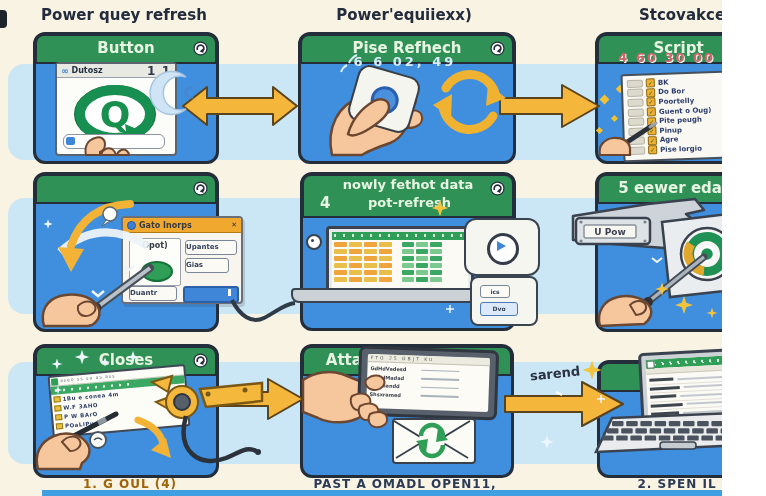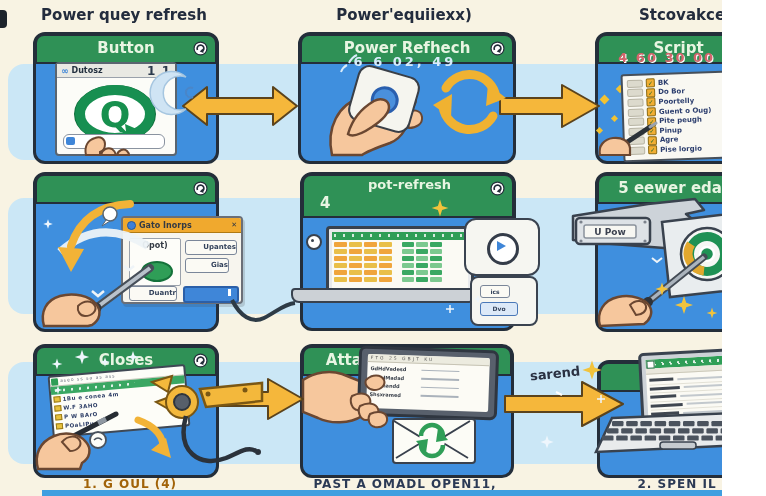--- a/index.html
+++ b/index.html
@@ -37,21 +37,21 @@
 .diamond{position:absolute;background:#f2c232;transform:rotate(45deg);z-index:6}
 
 #dlg{left:121px;top:216px;width:118px;height:84px;background:#f7f5ee;border:2px solid #6a6f78;border-radius:4px;box-shadow:2px 3px 0 rgba(60,60,60,.18);z-index:7}
 #dlghead{height:14px;background:#f0a92e;border-bottom:1.5px solid #b07a14;display:flex;align-items:center;padding:0 4px;border-radius:2px 2px 0 0}
 #dlghead .dot{width:7px;height:7px;border-radius:50%;background:#3d7fd8;border:1px solid #26589c;margin-right:3px}
 #dlghead .t{font-size:8px;font-weight:bold;color:#333a44}
 #dlghead .x{margin-left:auto;font-size:7px;color:#333a44;font-weight:bold}
 #dlgbox{position:absolute;left:6px;top:20px;width:50px;height:46px;background:#fdfdf9;border:1.5px solid #9aa1ab;border-radius:2px;text-align:center}
 #dlgbox .lab{font-size:8px;font-weight:bold;color:#333a44;margin-top:2px}
 #dlgbox .gbtn{position:absolute;left:11px;top:22px;width:28px;height:17px;background:#2f9e57;border:2px solid #14713a;border-radius:50%}
-.dbtn{position:absolute;background:#fbfaf4;border:1.5px solid #7a8699;border-radius:3px;font-size:7px;font-weight:bold;color:#34435c;text-align:right}
+.dbtn{position:absolute;background:#fbfaf4;border:1.5px solid #7a8699;border-radius:3px;font-size:7px;font-weight:bold;color:#34435c;text-align:left}
 #prog{position:absolute;left:60px;top:68px;width:52px;height:13px;background:#3f86d8;border:2px solid #2b5fa8;border-radius:3px}
 #prog .slot{position:absolute;right:6px;top:1px;width:3px;height:7px;background:#fff}
 
 #p5screen{left:326px;top:226px;width:142px;height:62px;background:#e8eaec;border:3px solid #39424e;border-radius:4px;z-index:7}
 #p5sheet{position:absolute;left:3px;top:3px;right:3px;bottom:3px;background:#fbfaf4}
 #p5bar{height:8px;background:#2f9e57;background-image:repeating-linear-gradient(90deg,rgba(255,255,255,.8) 0 2px,transparent 2px 9px);background-size:100% 3px;background-position:2px 2px;background-repeat:no-repeat}
 #p5cells{padding:1px 2px}
 .crow{display:flex;align-items:center;height:7px}
 .crow span{display:inline-block;height:5px;border-radius:1px}
 #p5base{left:291px;top:288px;width:182px;height:11px;background:#ccd1d6;border:2.5px solid #39424e;border-radius:4px 4px 8px 8px;z-index:7}
@@ -112,21 +112,21 @@
 <div class="panel" style="left:33px;top:32px;width:180px;height:126px">
   <div class="phead"><span>Button</span>
     <svg class="hic" viewBox="0 0 20 20">
           <circle cx="10" cy="10" r="8.6" fill="#fff" stroke="#242e3a" stroke-width="1.6"></circle>
           <path d="M6,12 A4.5,4.5 0 1 1 12,14" fill="none" stroke="#242e3a" stroke-width="2.2"></path>
           <polygon points="14,16 9,14 13,10" fill="#242e3a"></polygon>
         </svg>
   </div>
 </div>
 <div class="panel" style="left:298px;top:32px;width:212px;height:126px">
-  <div class="phead"><span>Power Refhech</span>
+  <div class="phead"><span>Pise Refhech</span>
     <svg class="hic" viewBox="0 0 20 20">
           <circle cx="10" cy="10" r="8.6" fill="#fff" stroke="#242e3a" stroke-width="1.6"></circle>
           <path d="M6,12 A4.5,4.5 0 1 1 12,14" fill="none" stroke="#242e3a" stroke-width="2.2"></path>
           <polygon points="14,16 9,14 13,10" fill="#242e3a"></polygon>
         </svg>
   </div>
 </div>
 <div class="panel" style="left:595px;top:32px;width:161px;height:126px">
   <div class="phead"><span>Script</span>
     <svg class="hic" viewBox="0 0 20 20">
@@ -140,20 +140,21 @@
   <div class="phead">
     <svg class="hic" viewBox="0 0 20 20">
           <circle cx="10" cy="10" r="8.6" fill="#fff" stroke="#242e3a" stroke-width="1.6"></circle>
           <path d="M6,12 A4.5,4.5 0 1 1 12,14" fill="none" stroke="#242e3a" stroke-width="2.2"></path>
           <polygon points="14,16 9,14 13,10" fill="#242e3a"></polygon>
         </svg>
   </div>
 </div>
 <div class="panel" style="left:300px;top:172px;width:210px;height:153px">
   <div class="phead" style="height:40px;line-height:18px;font-size:13px">
+    <div>nowly fethot data</div>
     <div style="text-align:left;padding-left:64px">pot-refresh</div>
     <span style="position:absolute;left:16px;top:18px;font-size:15px">4</span>
     <svg class="hic" viewBox="0 0 20 20">
           <circle cx="10" cy="10" r="8.6" fill="#fff" stroke="#242e3a" stroke-width="1.6"></circle>
           <path d="M6,12 A4.5,4.5 0 1 1 12,14" fill="none" stroke="#242e3a" stroke-width="2.2"></path>
           <polygon points="14,16 9,14 13,10" fill="#242e3a"></polygon>
         </svg>
   </div>
 </div>
 <div class="panel" style="left:595px;top:172px;width:162px;height:154px">

